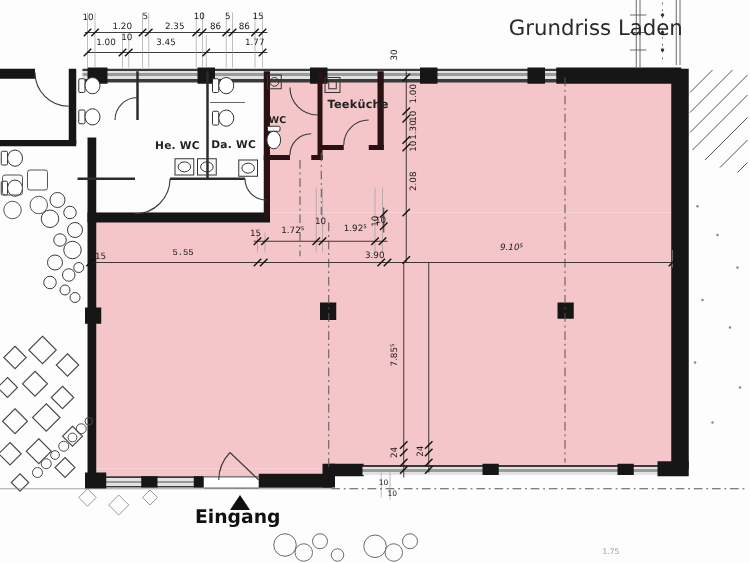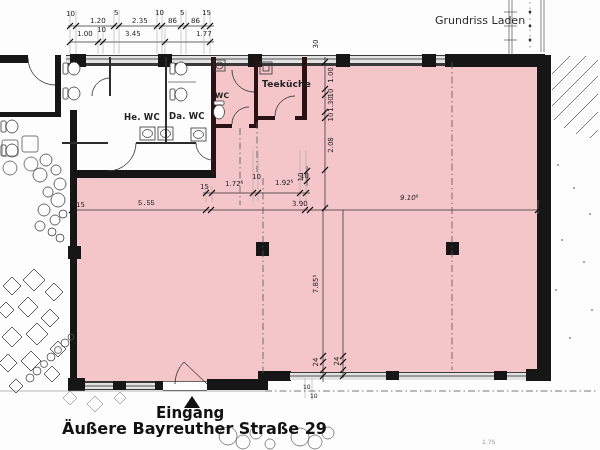--- a/index.html
+++ b/index.html
@@ -9,21 +9,21 @@
   .wall{position:absolute;background:#161616;}
   .iwall{position:absolute;background:#2a1113;}
   .band{position:absolute;background:linear-gradient(#3a3a3a 0 1.5px,#e2e2e2 1.5px 3.5px,#9a9a9a 3.5px 5.5px,#e2e2e2 5.5px 8px,#3a3a3a 8px 100%);}
   .doorgap{position:absolute;background:#fff;border-top:1px solid #666;border-bottom:1px solid #666;}
   svg.overlay{position:absolute;left:0;top:0;z-index:6;}
   .lbl{position:absolute;z-index:8;white-space:nowrap;line-height:1;}
   .dim{font-size:7px;color:#1a1a1a;}
   .dim6{font-size:6px;color:#1a1a1a;}
   .vdim{transform:translate(-50%,-50%) rotate(-90deg);transform-origin:center;}
   .room{font-size:8.5px;color:#222;font-weight:600;letter-spacing:.2px;text-align:center;}
-  .title{font-size:11px;color:#2b2b2b;margin-left:28px;}
+  .title{font-size:17px;color:#2b2b2b;}
   .bold{font-weight:bold;color:#111;}
   .faint{color:#9a9a9a;}
   .tri{width:0;height:0;border-left:8px solid transparent;border-right:8px solid transparent;border-bottom:12px solid #101010;position:absolute;z-index:8;}
 </style>
 </head>
 <body>
 
 <div id="stage">
 
   <div class="pink" style="left:213px;top:58px;width:330px;height:112px;"></div>
@@ -314,21 +314,20 @@
   <div class="tri" style="left:184px;top:396px;"></div>
 
   <span class="lbl title" style="left:407px;top:15px;">Grundriss Laden</span>
 
   <span class="lbl room" style="left:124px;top:113px;">He. WC</span>
   <span class="lbl room" style="left:169px;top:112px;">Da. WC</span>
   <span class="lbl room" style="left:215px;top:92px;font-size:7.5px;">WC</span>
   <span class="lbl room" style="left:262px;top:80px;font-size:9px;">Teeküche</span>
 
   <span class="lbl bold" style="left:156px;top:406px;font-size:15px;">Eingang</span>
-  <span class="lbl bold" style="left:62px;top:421px;font-size:16px;">Äußere Bayreuther Straße 29</span>
 
   <span class="lbl dim" style="left:66px;top:11px;">10</span>
   <span class="lbl dim" style="left:90px;top:18px;">1.20</span>
   <span class="lbl dim" style="left:114px;top:10px;">5</span>
   <span class="lbl dim" style="left:132px;top:18px;">2.35</span>
   <span class="lbl dim" style="left:155px;top:10px;">10</span>
   <span class="lbl dim" style="left:168px;top:18px;">86</span>
   <span class="lbl dim" style="left:180px;top:10px;">5</span>
   <span class="lbl dim" style="left:191px;top:18px;">86</span>
   <span class="lbl dim" style="left:202px;top:10px;">15</span>

